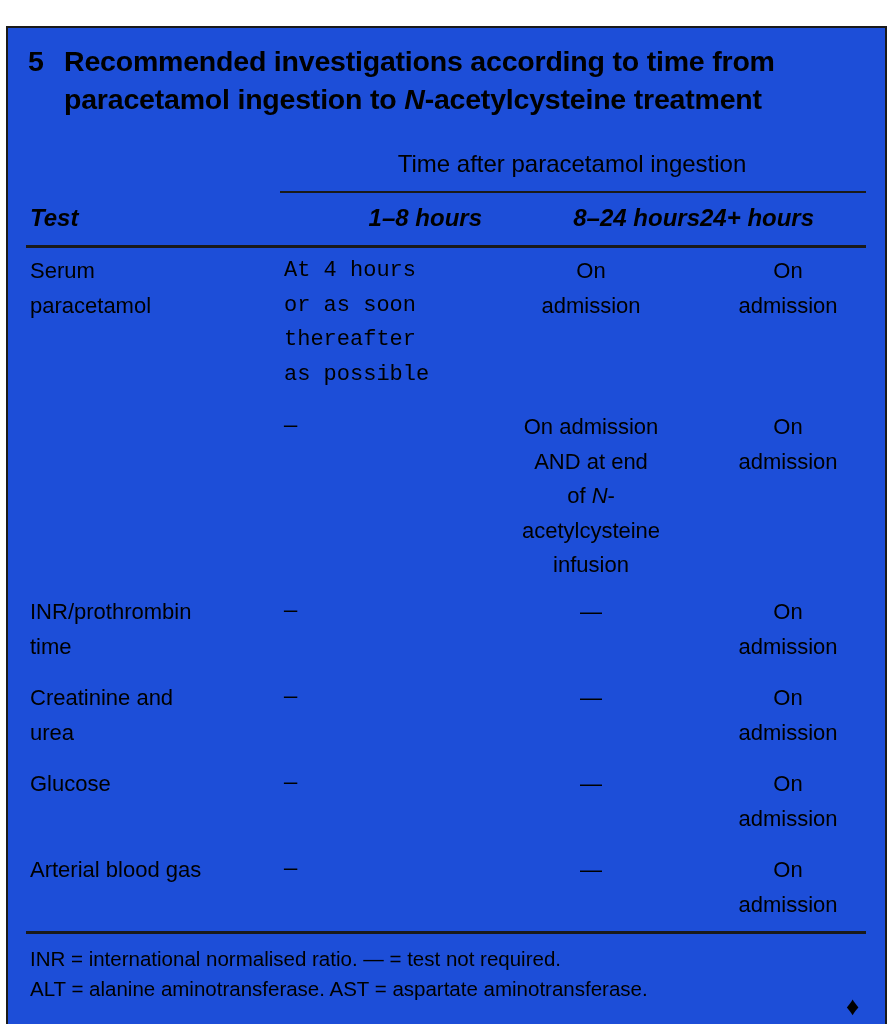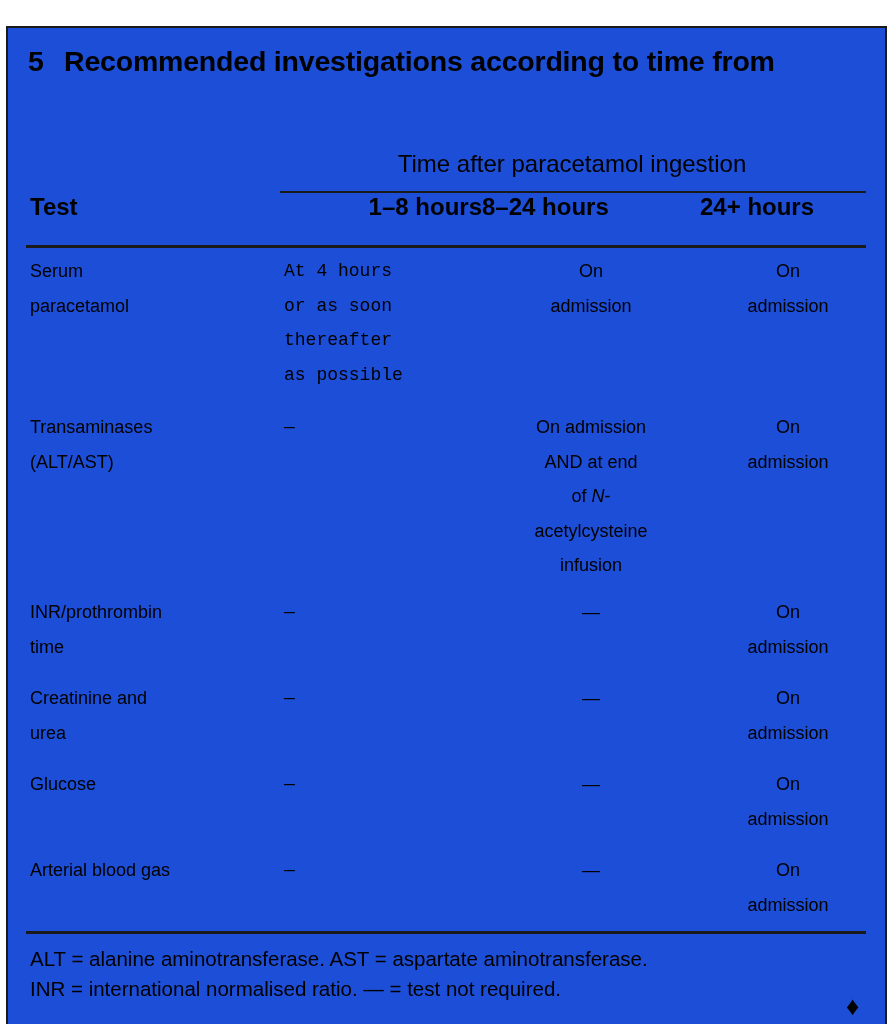--- a/index.html
+++ b/index.html
@@ -67,34 +67,35 @@
     left: 272px;
     top: 163px;
     width: 586px;
     height: 2px;
     background: #1a1a1a;
   }
 
   .colhead-row {
     position: absolute;
     left: 0;
-    top: 162px;
+    top: 173px;
     width: 877px;
     height: 42px;
+    font-style: italic;
   }
   .colhead {
     position: absolute;
     font-size: 24px;
     font-weight: bold;
     line-height: 34px;
     white-space: nowrap;
   }
   .ch-test  { left: 22px;  text-align: left; }
   .ch-c1 { left: 272px; width: 202px; text-align: right; }
-  .ch-c2 { left: 474px; width: 218px; text-align: left; }
+  .ch-c2 { left: 474px; width: 218px; text-align: right; }
   .ch-c3 { left: 692px; width: 176px; text-align: left; }
 
   .rule-head {
     position: absolute;
     left: 18px;
     top: 217px;
     width: 840px;
     height: 3px;
     background: #1a1a1a;
   }
@@ -114,21 +115,21 @@
     top: 226px;
     width: 877px;
   }
   .row {
     position: relative;
     width: 877px;
   }
   .cell {
     position: absolute;
     top: 0;
-    font-size: 18px;
+    font-size: 22px;
     line-height: 34.5px;
   }
   .c-test { left: 22px;  width: 248px; text-align: left; }
   .c-1    { left: 276px; width: 202px; text-align: left; font-family: Liberation Mono, monospace; }
   .c-2    { left: 474px; width: 218px; text-align: center; }
   .c-3    { left: 692px; width: 176px; text-align: center; }
 
   .dash { letter-spacing: 0; }
 
   
@@ -152,20 +153,21 @@
     line-height: 30px;
   }
 </style>
 </head>
 <body>
 
 <div class="panel">
 
   <div class="title-block">
     <span class="title-line"><span class="title-num">5</span><span>Recommended investigations according to time from</span></span>
+    <span class="title-line title-line-2"><span>paracetamol ingestion to </span><span class="ital">N</span><span>-acetylcysteine treatment</span></span>
   </div>
 
   <div class="spanhead">Time after paracetamol ingestion</div>
   <div class="spanrule"></div>
 
   <div class="colhead-row">
     <div class="colhead ch-test">Test</div>
     <div class="colhead ch-c1">1–8 hours</div>
     <div class="colhead ch-c2">8–24 hours</div>
     <div class="colhead ch-c3">24+ hours</div>
@@ -174,21 +176,20 @@
   <div class="rule-head"></div>
 
   <div class="body-rows" id="body-rows">
       <div class="row" style="height: 156px;">
         <div class="cell c-test">Serum<br>paracetamol</div>
         <div class="cell c-1">At 4 hours<br>or as soon<br>thereafter<br>as possible</div>
         <div class="cell c-2">On<br>admission</div>
         <div class="cell c-3">On<br>admission</div>
       </div>
       <div class="row" style="height: 185px;">
-        <div class="cell c-test">Transaminases<br>(ALT/AST)</div>
         <div class="cell c-1 dash">—</div>
         <div class="cell c-2">On admission<br>AND at end<br>of <span class="ital">N</span>-<br>acetylcysteine<br>infusion</div>
         <div class="cell c-3">On<br>admission</div>
       </div>
       <div class="row" style="height: 86px;">
         <div class="cell c-test">INR/prothrombin<br>time</div>
         <div class="cell c-1 dash">—</div>
         <div class="cell c-2 dash">—</div>
         <div class="cell c-3">On<br>admission</div>
       </div>
@@ -208,19 +209,19 @@
         <div class="cell c-test">Arterial blood gas</div>
         <div class="cell c-1 dash">—</div>
         <div class="cell c-2 dash">—</div>
         <div class="cell c-3">On<br>admission</div>
       </div>
     </div>
 
   <div class="rule-foot"></div>
 
   <div class="footnote">
+    <span class="fn-line">INR = international normalised ratio. — = test not required.</span>
     <span class="fn-line">ALT = alanine aminotransferase. AST = aspartate aminotransferase.</span>
-    <span class="fn-line">INR = international normalised ratio. — = test not required.</span>
   </div>
 
   <div class="diamond-mark">♦</div>
 
 </div>
 
 </body></html>

